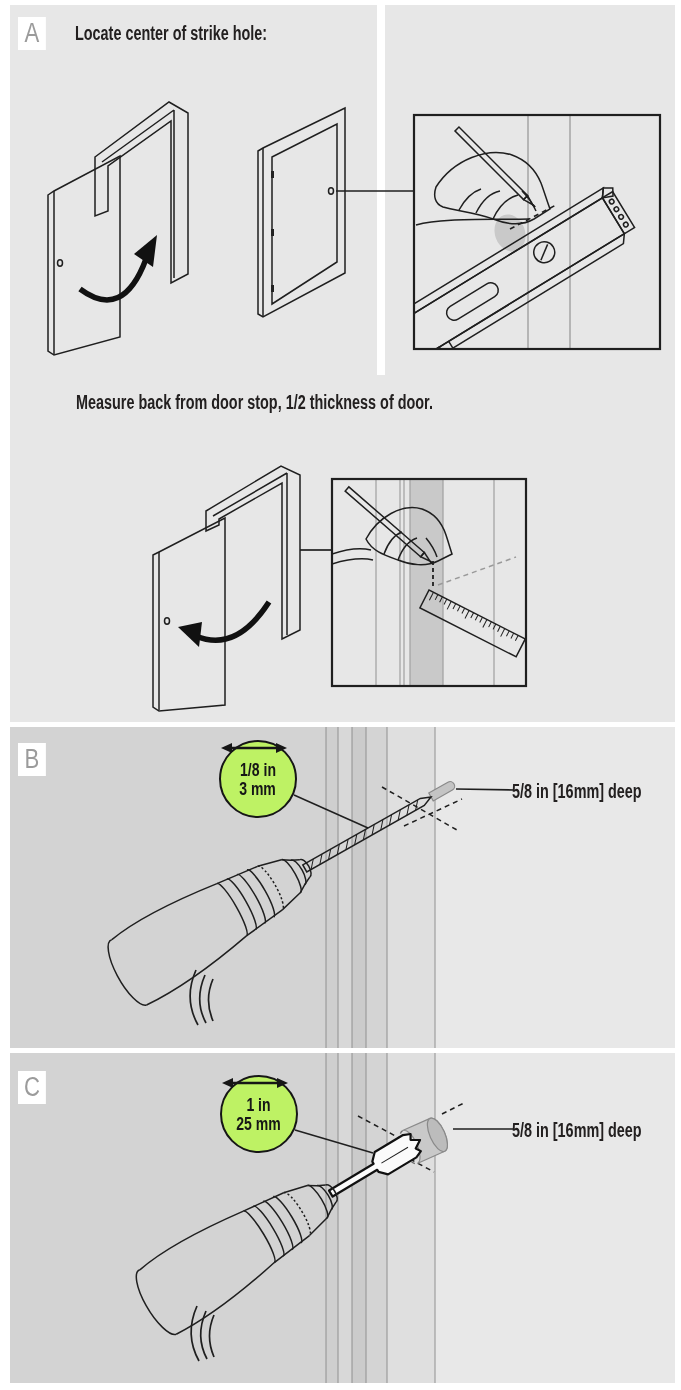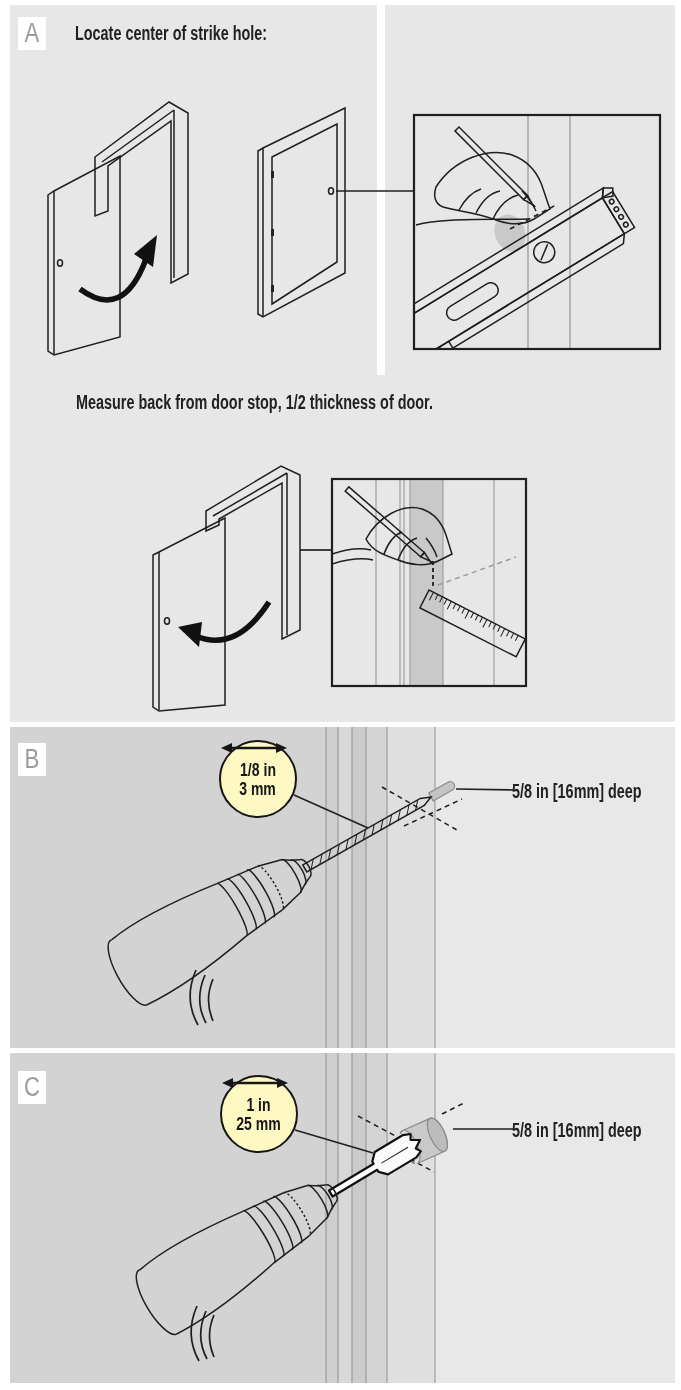--- a/index.html
+++ b/index.html
@@ -11,21 +11,21 @@
   #panel-c{top:1053px;height:330px;background:#d3d3d3;}
   .panel svg{position:absolute;left:0;top:0;}
   .badge{position:absolute;width:34px;height:33px;background:#ffffff;color:#9b9b9b;
          display:flex;align-items:center;justify-content:center;
          font-size:27px;font-weight:500;transform:scaleX(.82);transform-origin:0 0;}
   .txt{position:absolute;color:#232020;font-size:20px;font-weight:600;white-space:nowrap;
        transform:scaleX(.72);transform-origin:0 0;letter-spacing:0;}
   .depth-label{position:absolute;color:#232020;font-size:20px;font-weight:600;white-space:nowrap;
        transform:scaleX(.72);transform-origin:0 50%;}
   .size-circle{position:absolute;width:78px;height:78px;border-radius:50%;
-       background:#fef9c3;border:2px solid #161616;box-sizing:border-box;
+       background:#bef264;border:2px solid #161616;box-sizing:border-box;
        display:flex;flex-direction:column;align-items:center;justify-content:center;gap:1px;}
   .size-circle span{font-size:18px;font-weight:600;color:#161616;transform:scaleX(.78);
        line-height:18px;white-space:nowrap;}
   .ink{stroke:#1f1f1f;fill:none;stroke-width:1.5;}
 </style>
 </head>
 <body>
 
 <div id="page">
 

